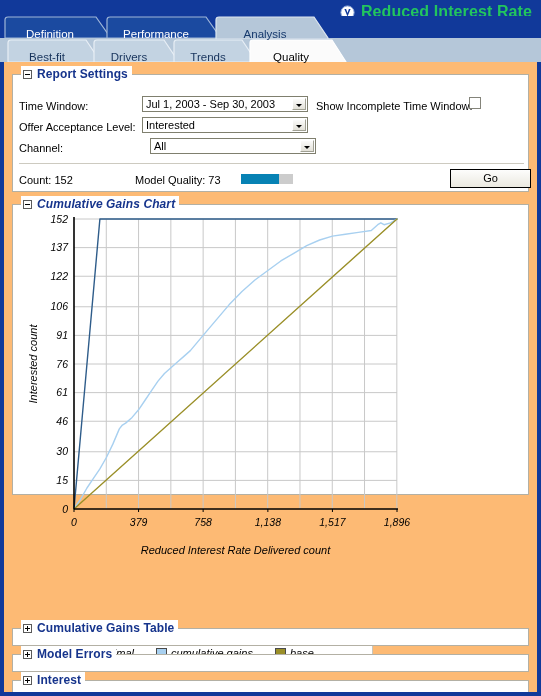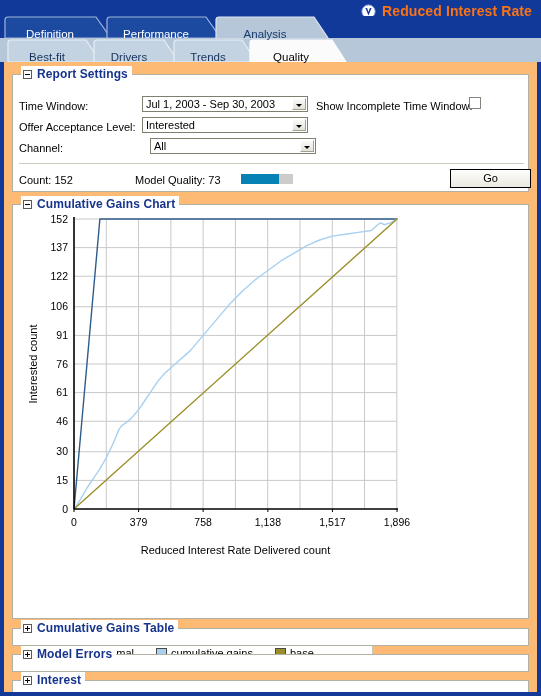--- a/index.html
+++ b/index.html
@@ -32,22 +32,22 @@
   }
   .titlebar-right {
     position: absolute;
     right: 9px; top: 3px;
     display: flex;
     align-items: center;
     gap: 6px;
     white-space: nowrap;
   }
   .title-text {
-    color: #f97316;
-    font-size: 14px;
+    color: #22c55e;
+    font-size: 16px;
     font-weight: bold;
     letter-spacing: 0.1px;
   }
   .shield-icon {
     width: 15px; height: 15px;
     position: relative;
     display: inline-block;
   }
   .shield-icon svg { display: block; }
 
@@ -381,21 +381,21 @@
         <div class="hsep" style="left:6px; top:88px; width:505px;"></div>
 
         <span class="form-label" style="left:6px; top:98px;">Count: 152</span>
         <span class="form-label" style="left:122px; top:98px;">Model Quality: 73</span>
         <div class="progress-track" style="left:228px; top:99px; width:52px;">
           <div class="progress-fill" style="width:73%;"></div>
         </div>
         <div class="btn" style="left:437px; top:94px; width:81px; height:19px;">Go</div>
       </div>
 
-      <div class="group" style="left:8px; top:142px; width:517px; height:415px;">
+      <div class="group" style="left:8px; top:142px; width:517px; height:291px;font-style:italic;">
         <div class="group-legend">
           <span class="expander"></span>
           <span class="group-title">Cumulative Gains Chart</span>
         </div>
 
         <div class="chart-wrap">
           <svg class="chart-svg" id="gains-chart-svg" width="515" height="413" viewBox="0 0 515 413">
               <line x1="61" y1="275.38157894736844" x2="384" y2="275.38157894736844" stroke="#c8c8c8" stroke-width="1"></line>
               <line x1="61" y1="246.76315789473685" x2="384" y2="246.76315789473685" stroke="#c8c8c8" stroke-width="1"></line>
               <line x1="61" y1="216.23684210526318" x2="384" y2="216.23684210526318" stroke="#c8c8c8" stroke-width="1"></line>

